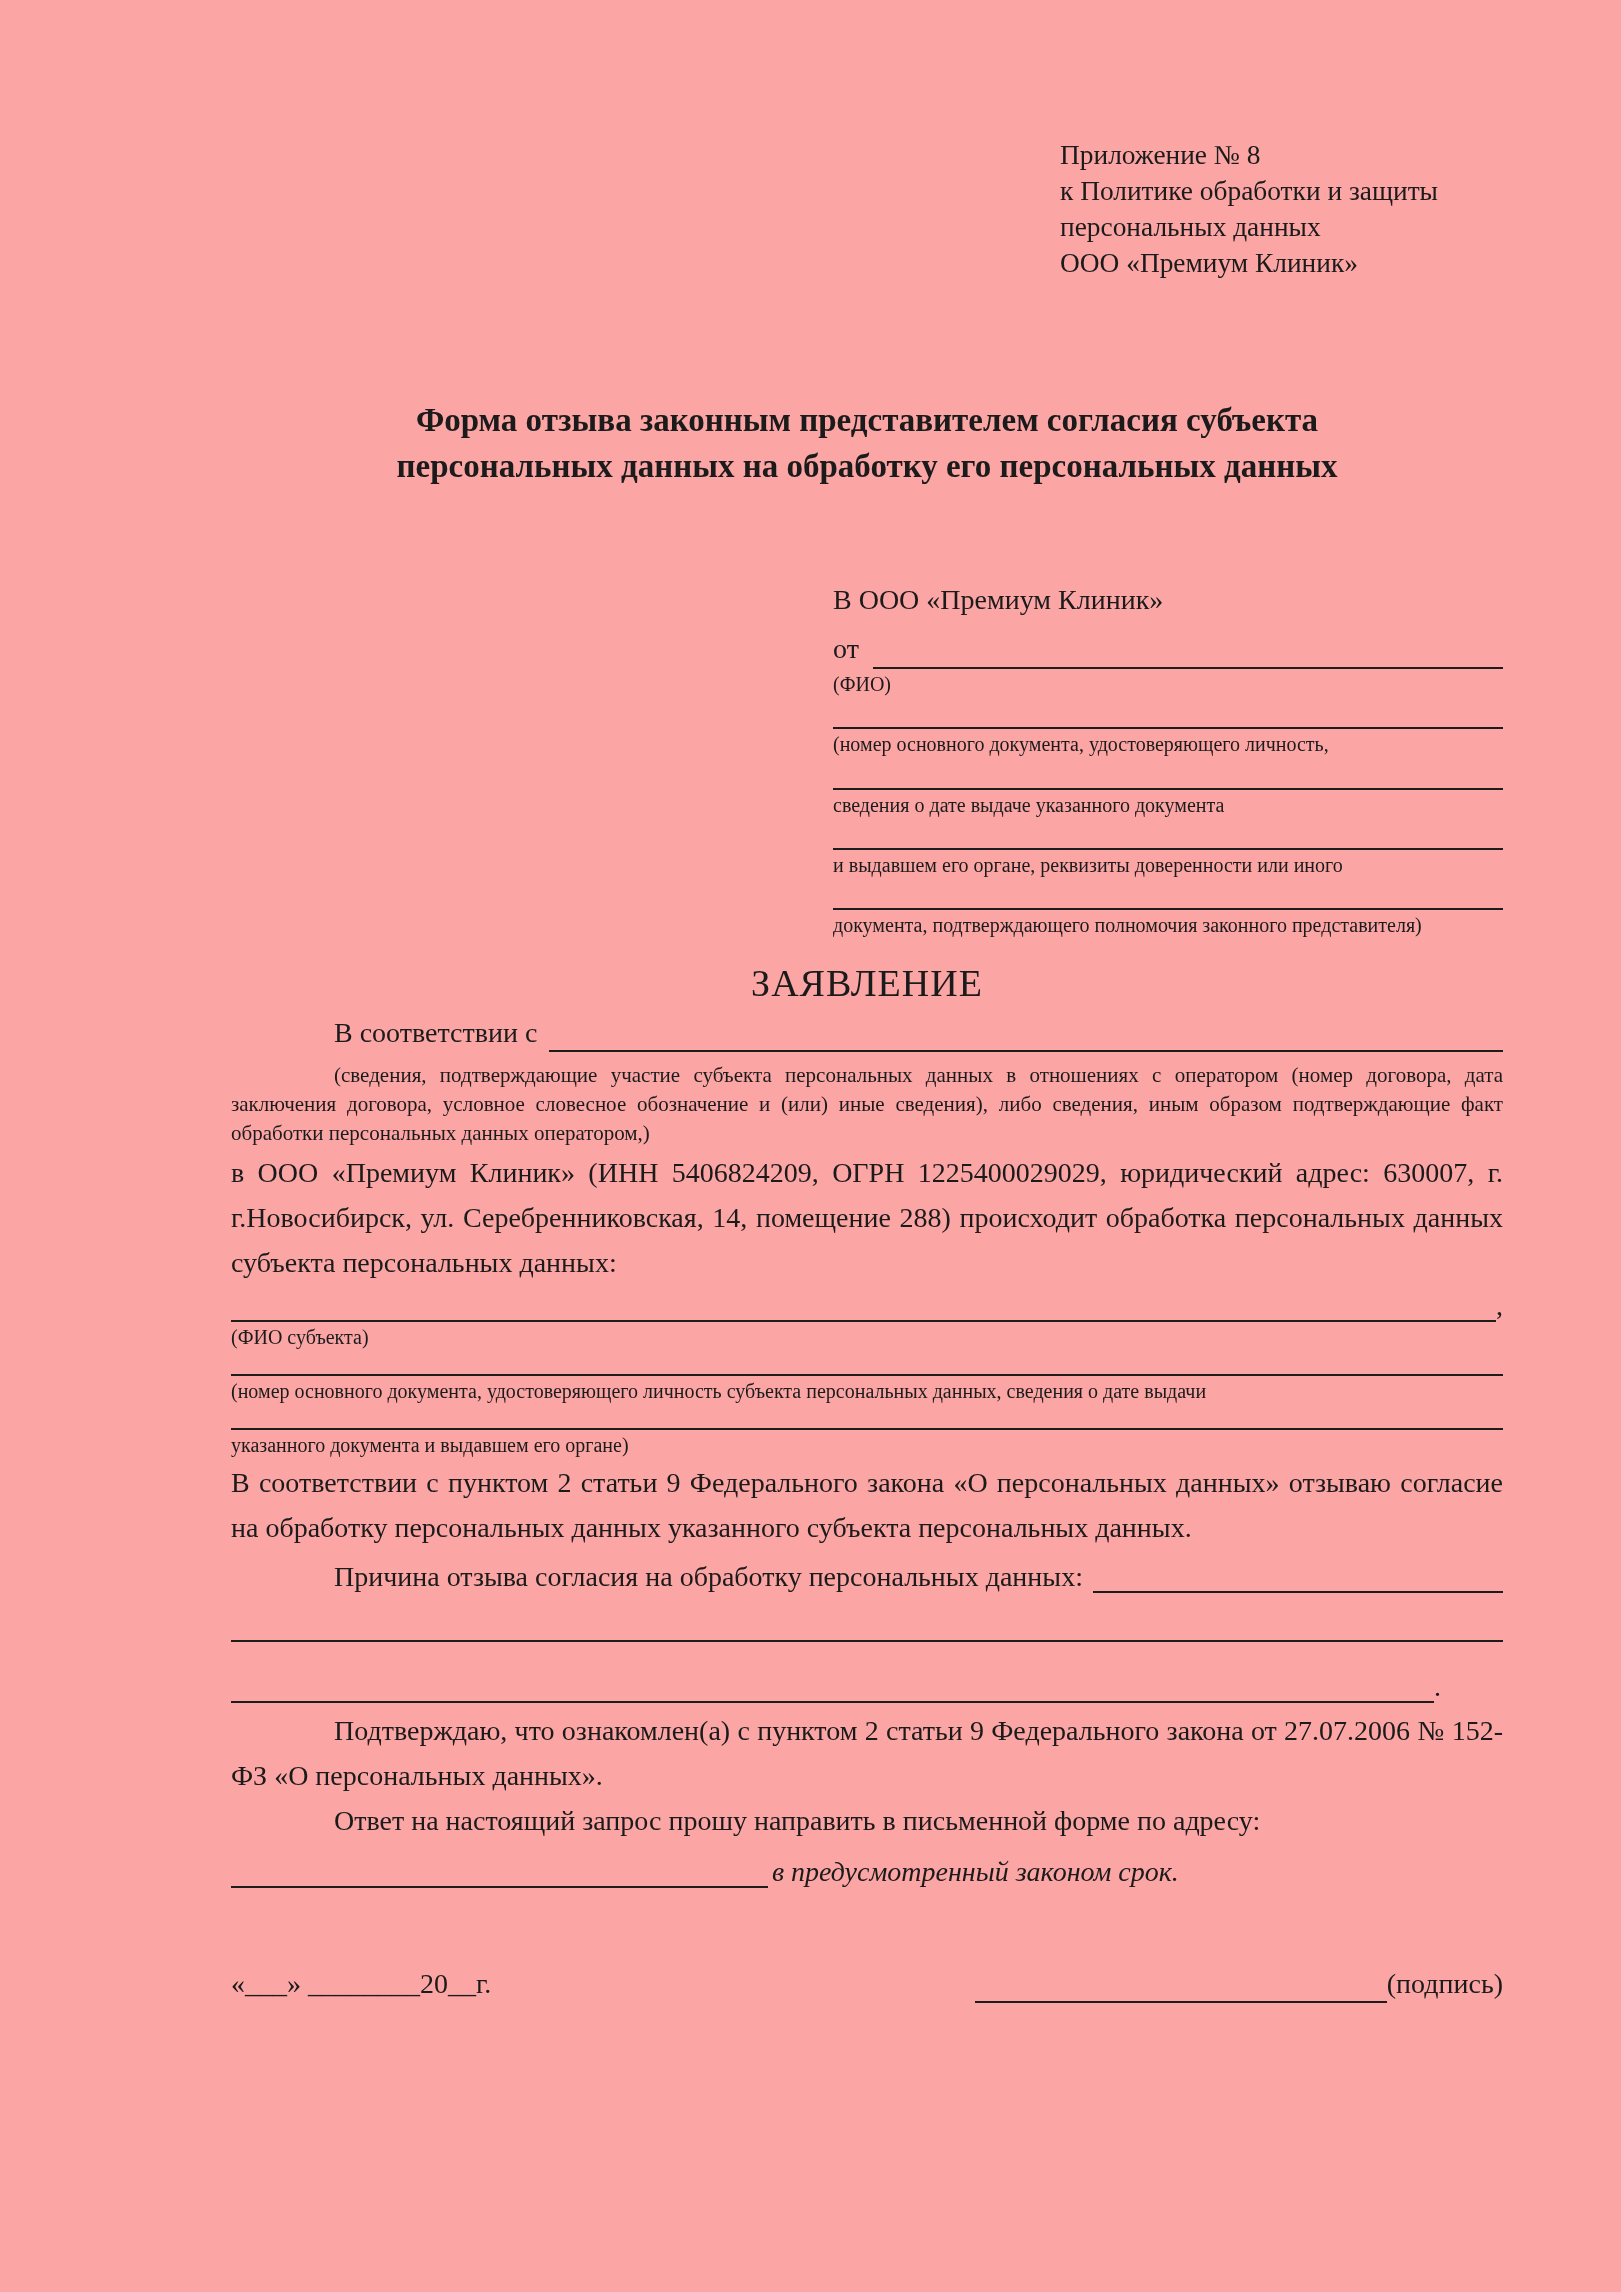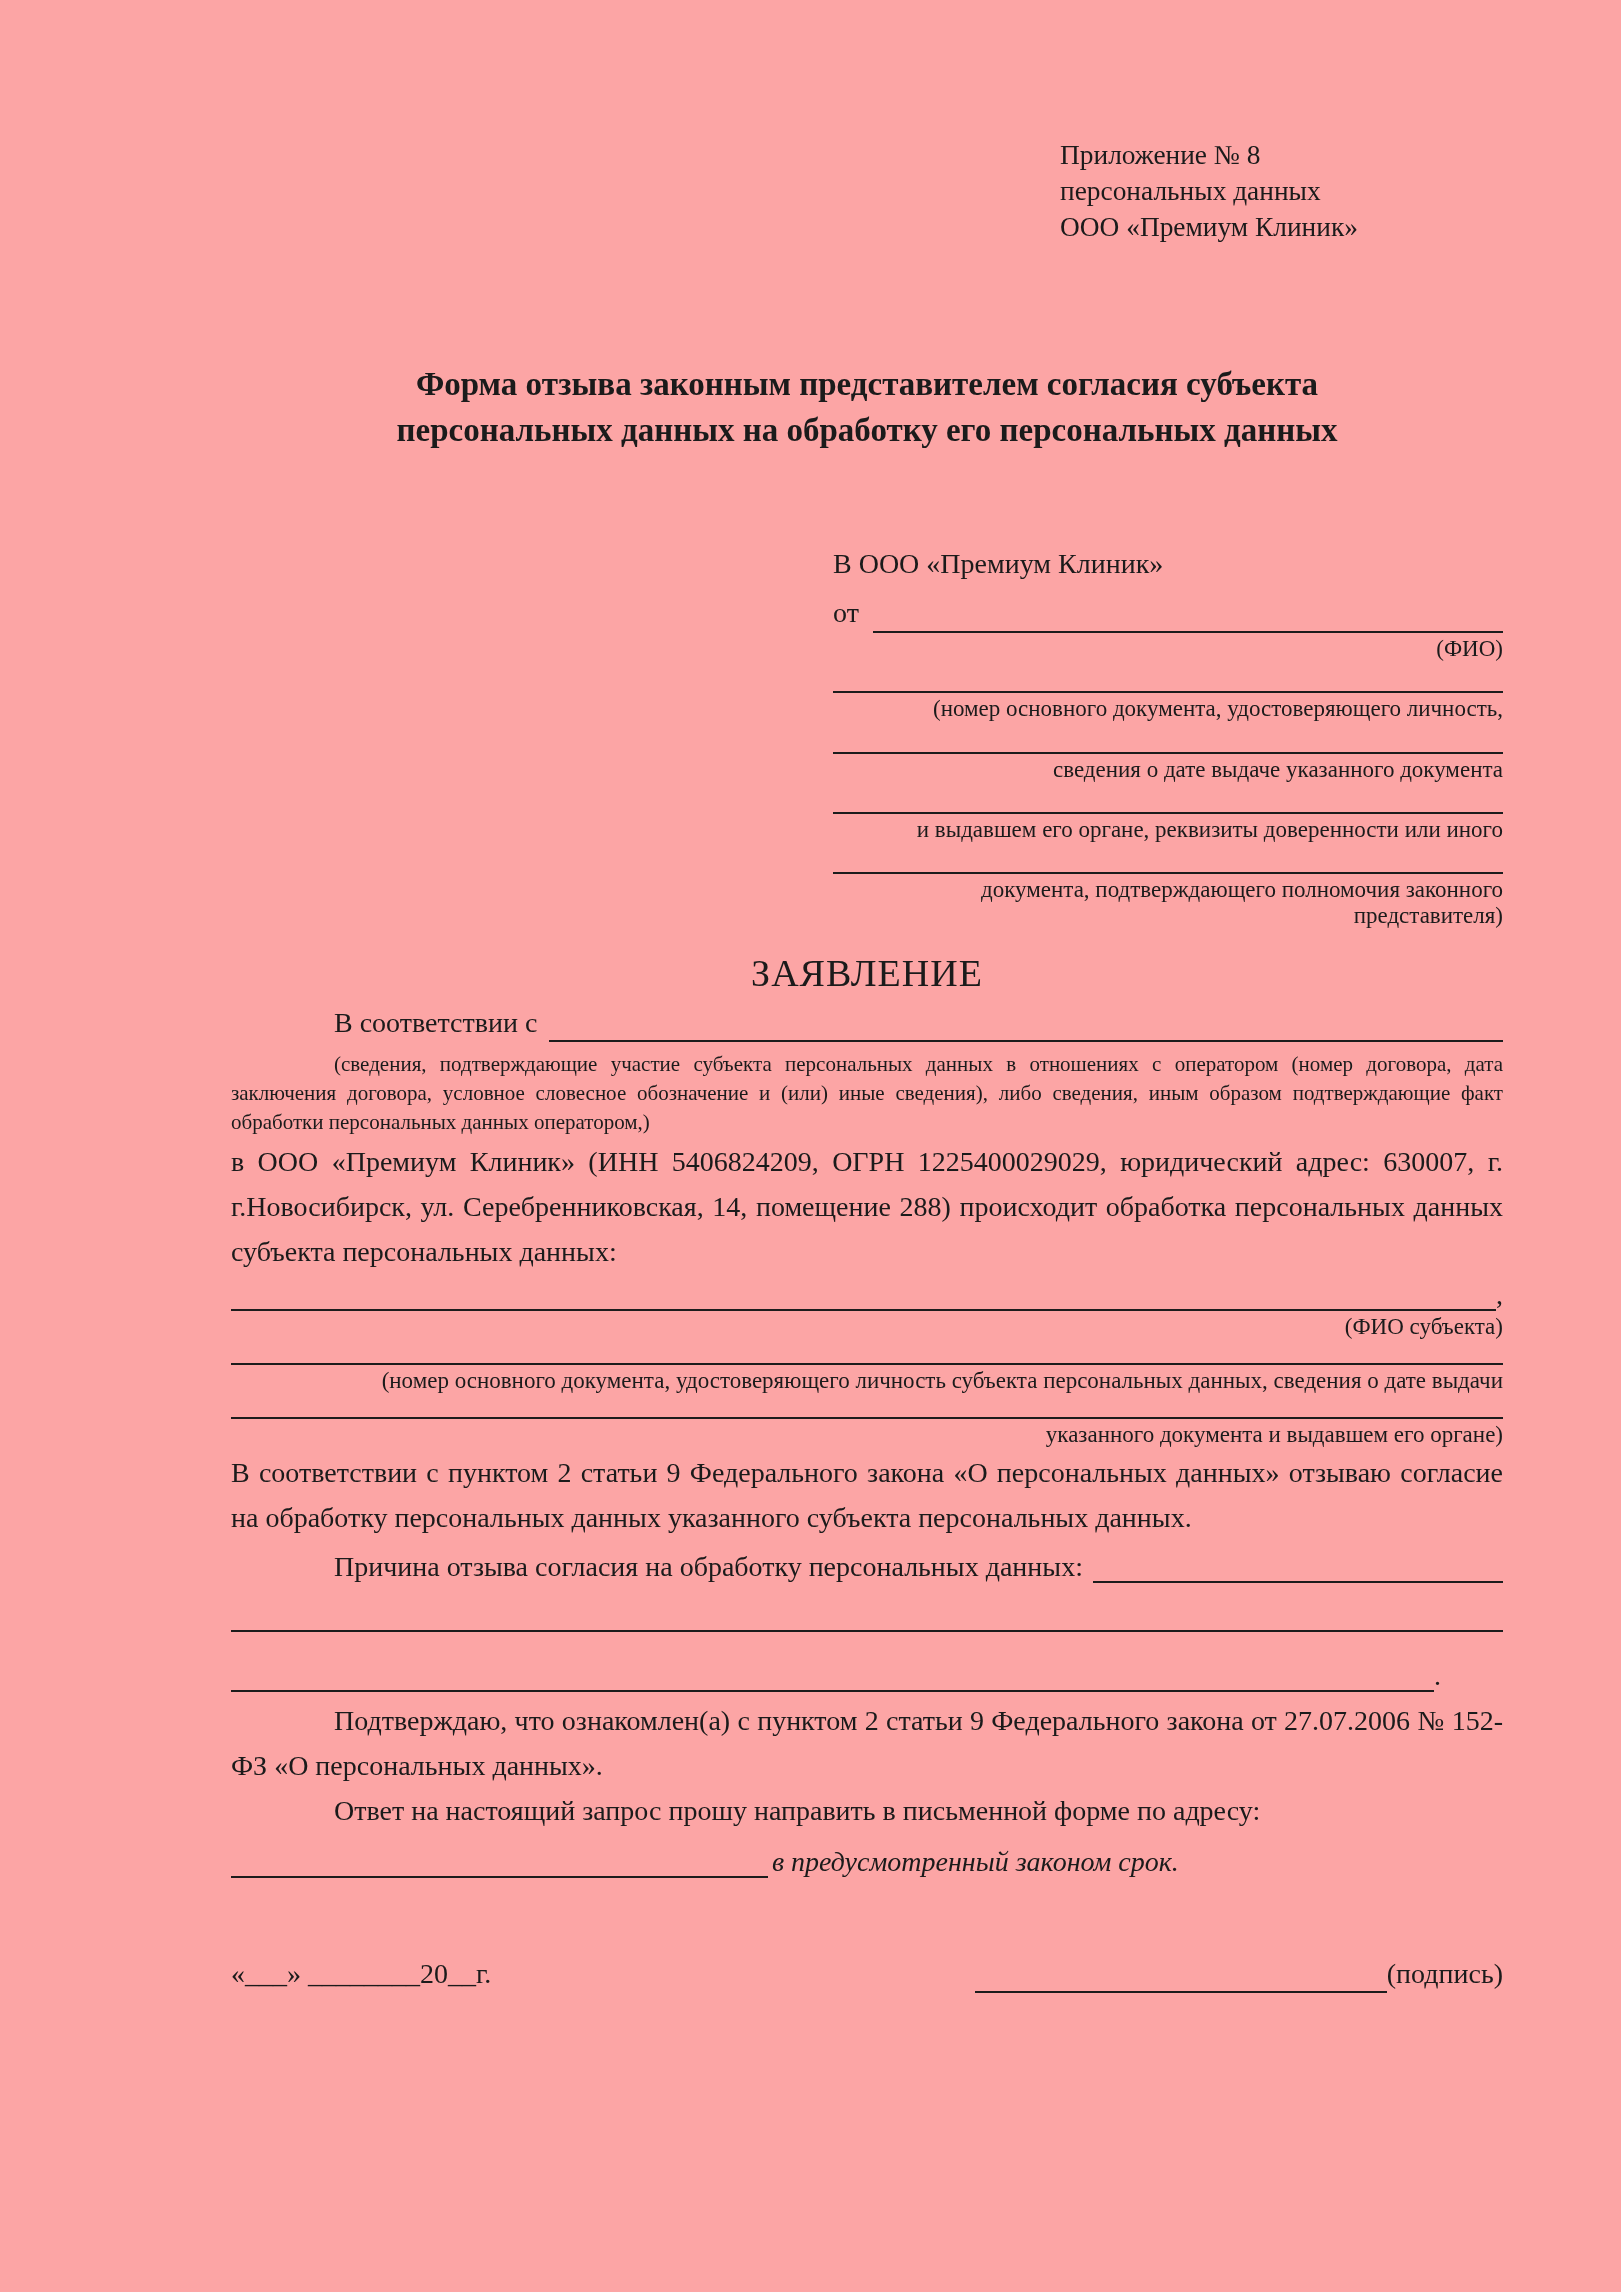--- a/index.html
+++ b/index.html
@@ -48,23 +48,23 @@
     margin-top: 5.9px;
     height: 43px;
   }
   .from-row .lbl { padding-right: 13.7px; }
   .uline {
     border-bottom: 2.9px solid #1c1c1c;
     height: 33px;
   }
   .grow { flex: 1 1 auto; }
   .cap {
-    font-size: 23px;
+    font-size: 20px;
     line-height: 25.5px;
-    text-align: right;
+    text-align: left;
     margin-top: 2.9px;
   }
   .field { margin-top: 30px; }
   .field .uline { height: 0; }
   
   .heading {
     margin-top: 25.5px;
     text-align: center;
     font-size: 38px;
     line-height: 39px;
@@ -143,20 +143,21 @@
   }
   .sig .uline { width: 412px; height: 35px; }
 </style>
 </head>
 <body>
 
 <div class="page">
 
   <div class="appendix">
     <div>Приложение № 8</div>
+    <div>к Политике обработки и защиты</div>
     <div>персональных данных</div>
     <div>ООО «Премиум Клиник»</div>
   </div>
 
   <div class="title">
     <div>Форма отзыва законным представителем согласия субъекта</div>
     <div>персональных данных на обработку его персональных данных</div>
   </div>
 
   <div class="recipient">

